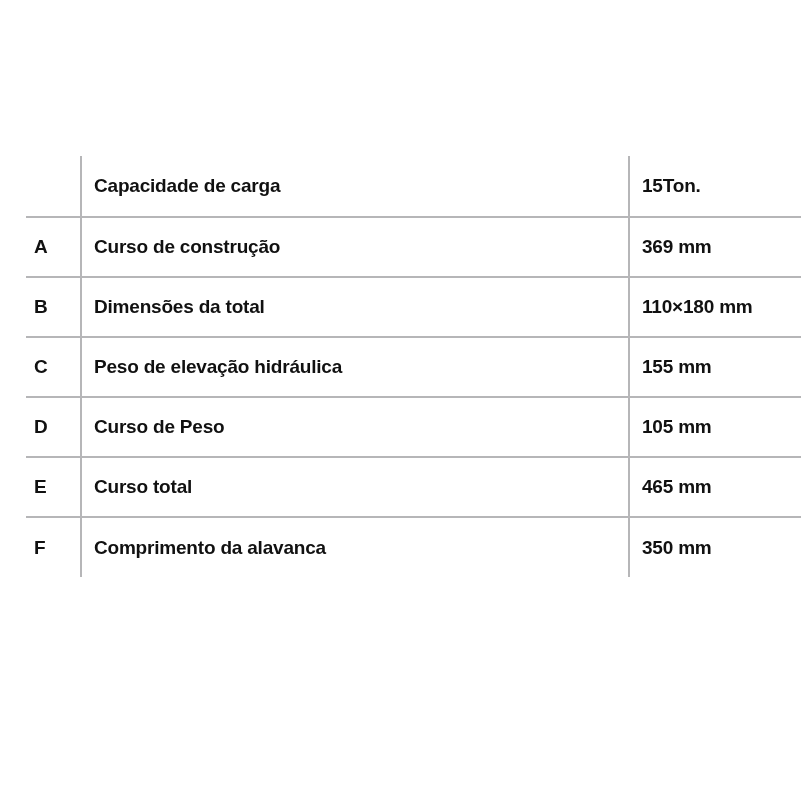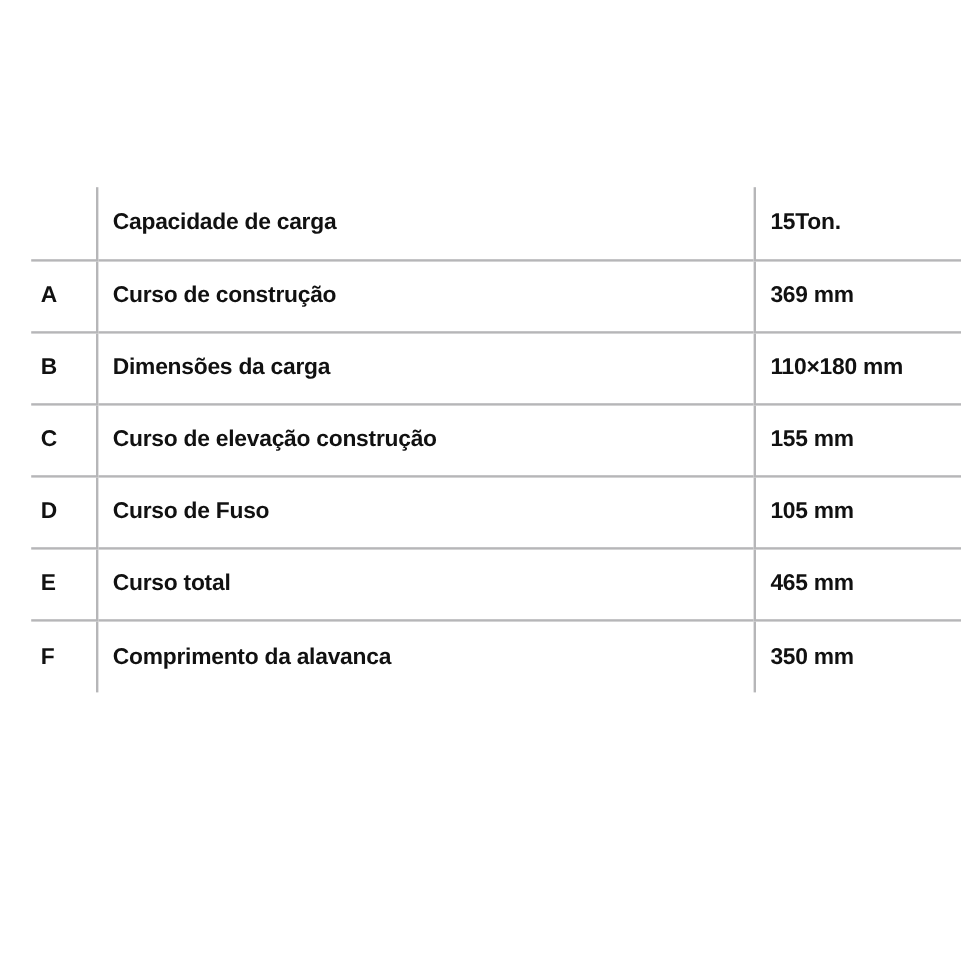--- a/index.html
+++ b/index.html
@@ -32,31 +32,31 @@
       <td class="col-desc">Capacidade de carga</td>
       <td class="col-value">15Ton.</td>
     </tr>
     <tr>
       <td class="col-letter">A</td>
       <td class="col-desc">Curso de construção</td>
       <td class="col-value">369 mm</td>
     </tr>
     <tr>
       <td class="col-letter">B</td>
-      <td class="col-desc">Dimensões da carga</td>
+      <td class="col-desc">Dimensões da total</td>
       <td class="col-value">110×180 mm</td>
     </tr>
     <tr>
       <td class="col-letter">C</td>
-      <td class="col-desc">Curso de elevação construção</td>
+      <td class="col-desc">Peso de elevação hidráulica</td>
       <td class="col-value">155 mm</td>
     </tr>
     <tr>
       <td class="col-letter">D</td>
-      <td class="col-desc">Curso de Fuso</td>
+      <td class="col-desc">Curso de Peso</td>
       <td class="col-value">105 mm</td>
     </tr>
     <tr>
       <td class="col-letter">E</td>
       <td class="col-desc">Curso total</td>
       <td class="col-value">465 mm</td>
     </tr>
     <tr>
       <td class="col-letter">F</td>
       <td class="col-desc">Comprimento da alavanca</td>

